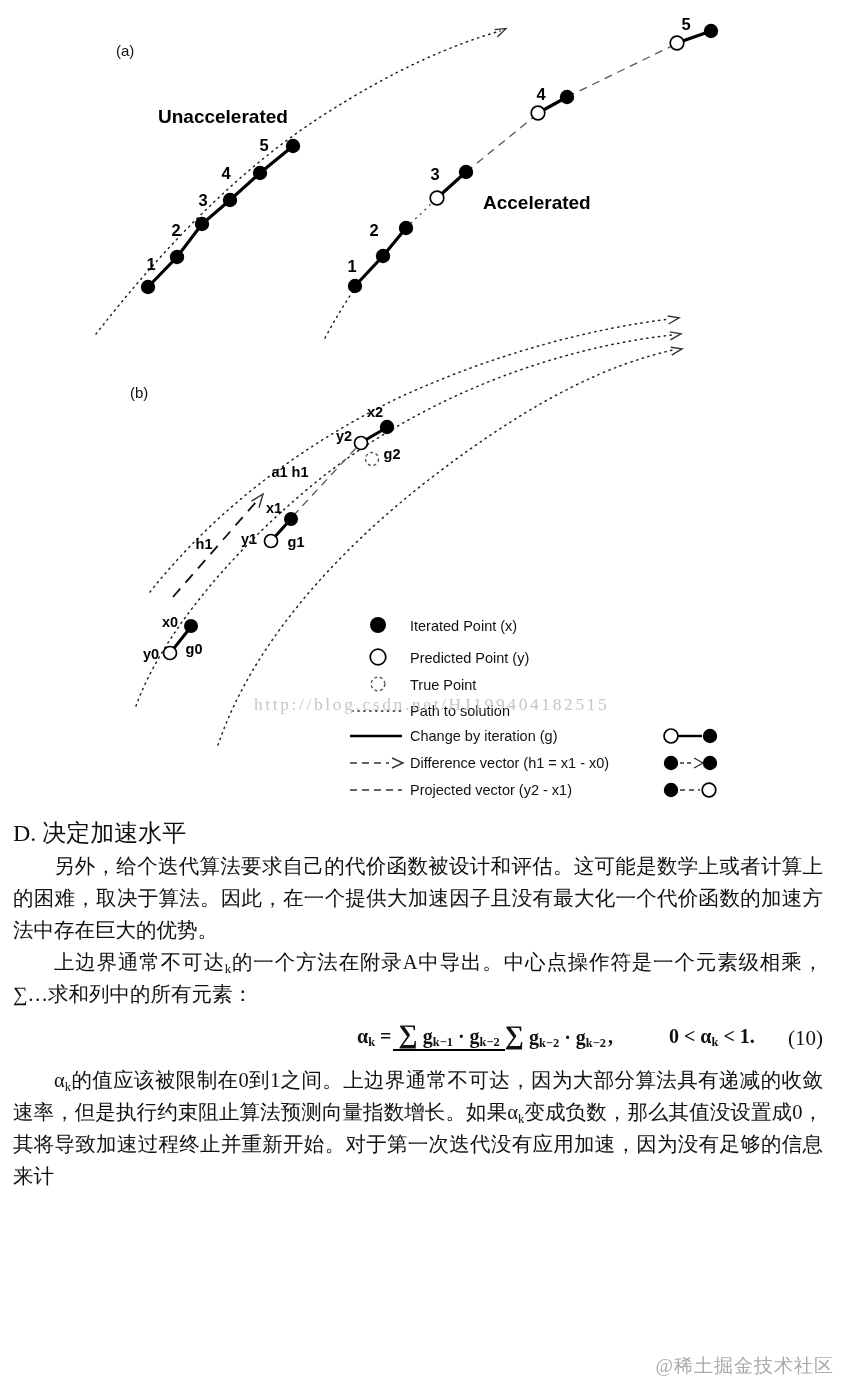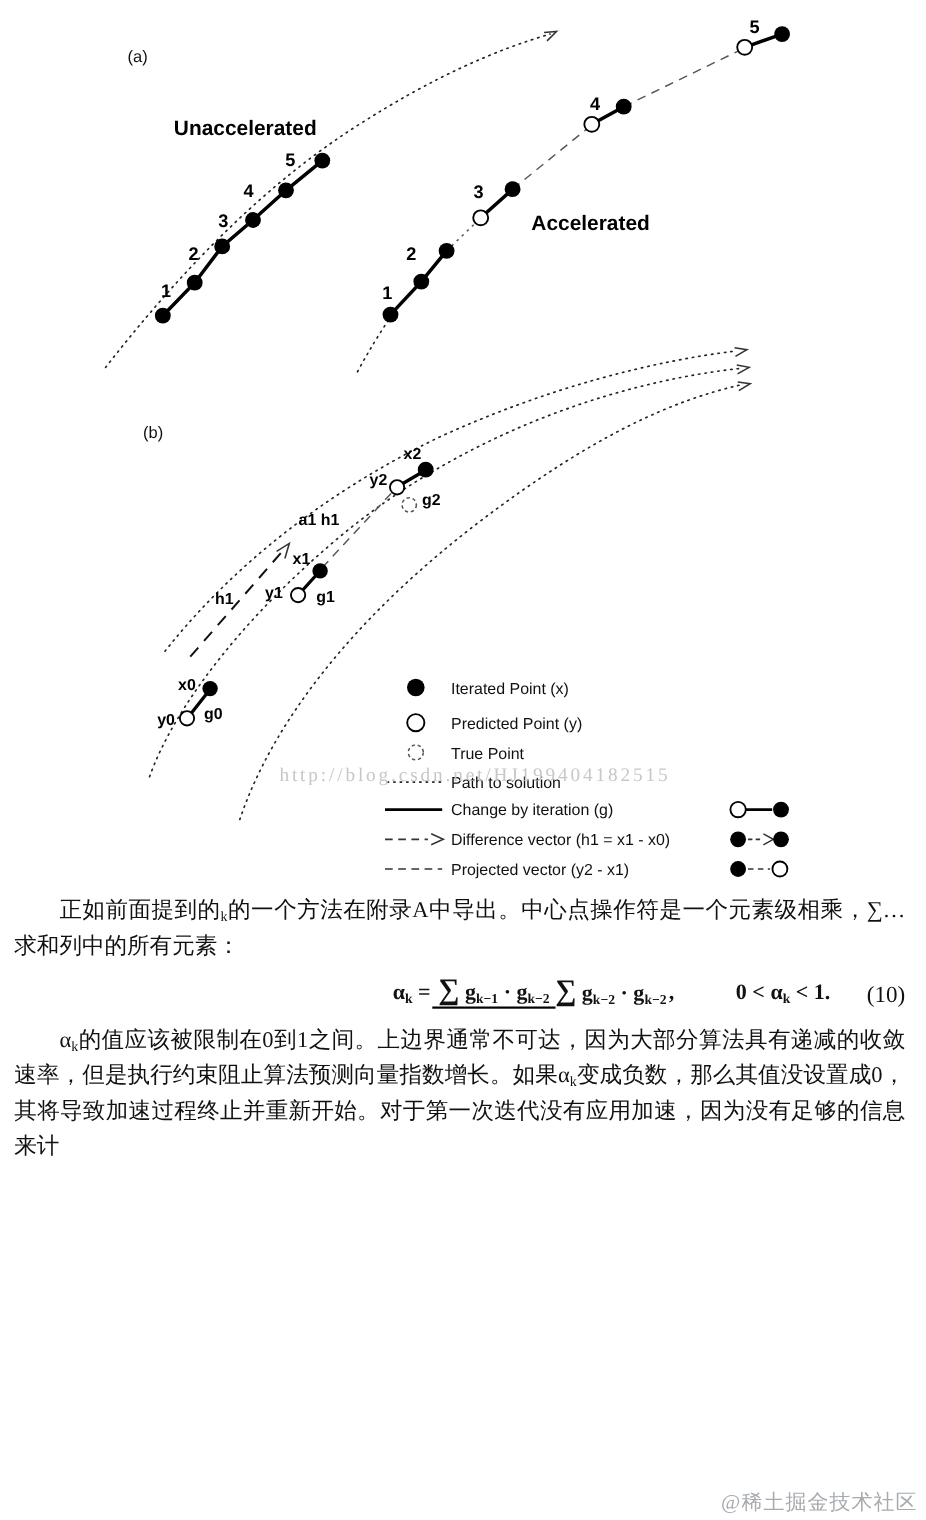--- a/index.html
+++ b/index.html
@@ -204,21 +204,23 @@
         <circle class="fc" cx="671" cy="790" r="7.2"></circle>
         <path d="M 680 790 L 700 790" stroke="#333" stroke-width="1.5" fill="none" stroke-dasharray="5 4"></path>
         <circle class="oc" cx="709" cy="790" r="6.8"></circle>
       </g>
     </g>
 
     <text class="wm1" x="254" y="710">http://blog.csdn.net/HJ199404182515</text>
   </svg>
 
   <div class="text-block">
-    <p class="body"><span>正如前面提到的</span><span class="sub">k</span><span>的一个方法在附录A中导出。中心点操作符是一个元素级相乘，∑…求和列中的所有元素：</span></p>
+    <h2 class="sec-heading">D. 决定加速水平</h2>
+    <p class="body"><span>另外，给个迭代算法要求自己的代价函数被设计和评估。这可能是数学上或者计算上的困难，取决于算法。因此，在一个提供大加速因子且没有最大化一个代价函数的加速方法中存在巨大的优势。</span></p>
+    <p class="body"><span>上边界通常不可达</span><span class="sub">k</span><span>的一个方法在附录A中导出。中心点操作符是一个元素级相乘，∑…求和列中的所有元素：</span></p>
 
     <div class="formula-row">
       <div class="eq-group">
         <span><span>α</span><span class="sub">k</span><span> = </span></span>
         <span class="fraction">
           <span class="num"><span class="sum">∑</span><span> g</span><span class="sub">k−1</span><span> · g</span><span class="sub">k−2</span></span>
           <span class="den"><span class="sum">∑</span><span> g</span><span class="sub">k−2</span><span> · g</span><span class="sub">k−2</span></span>
         </span>
         <span>,</span>
         <span class="eq-cond"><span>0 &lt; α</span><span class="sub">k</span><span> &lt; 1.</span></span>

